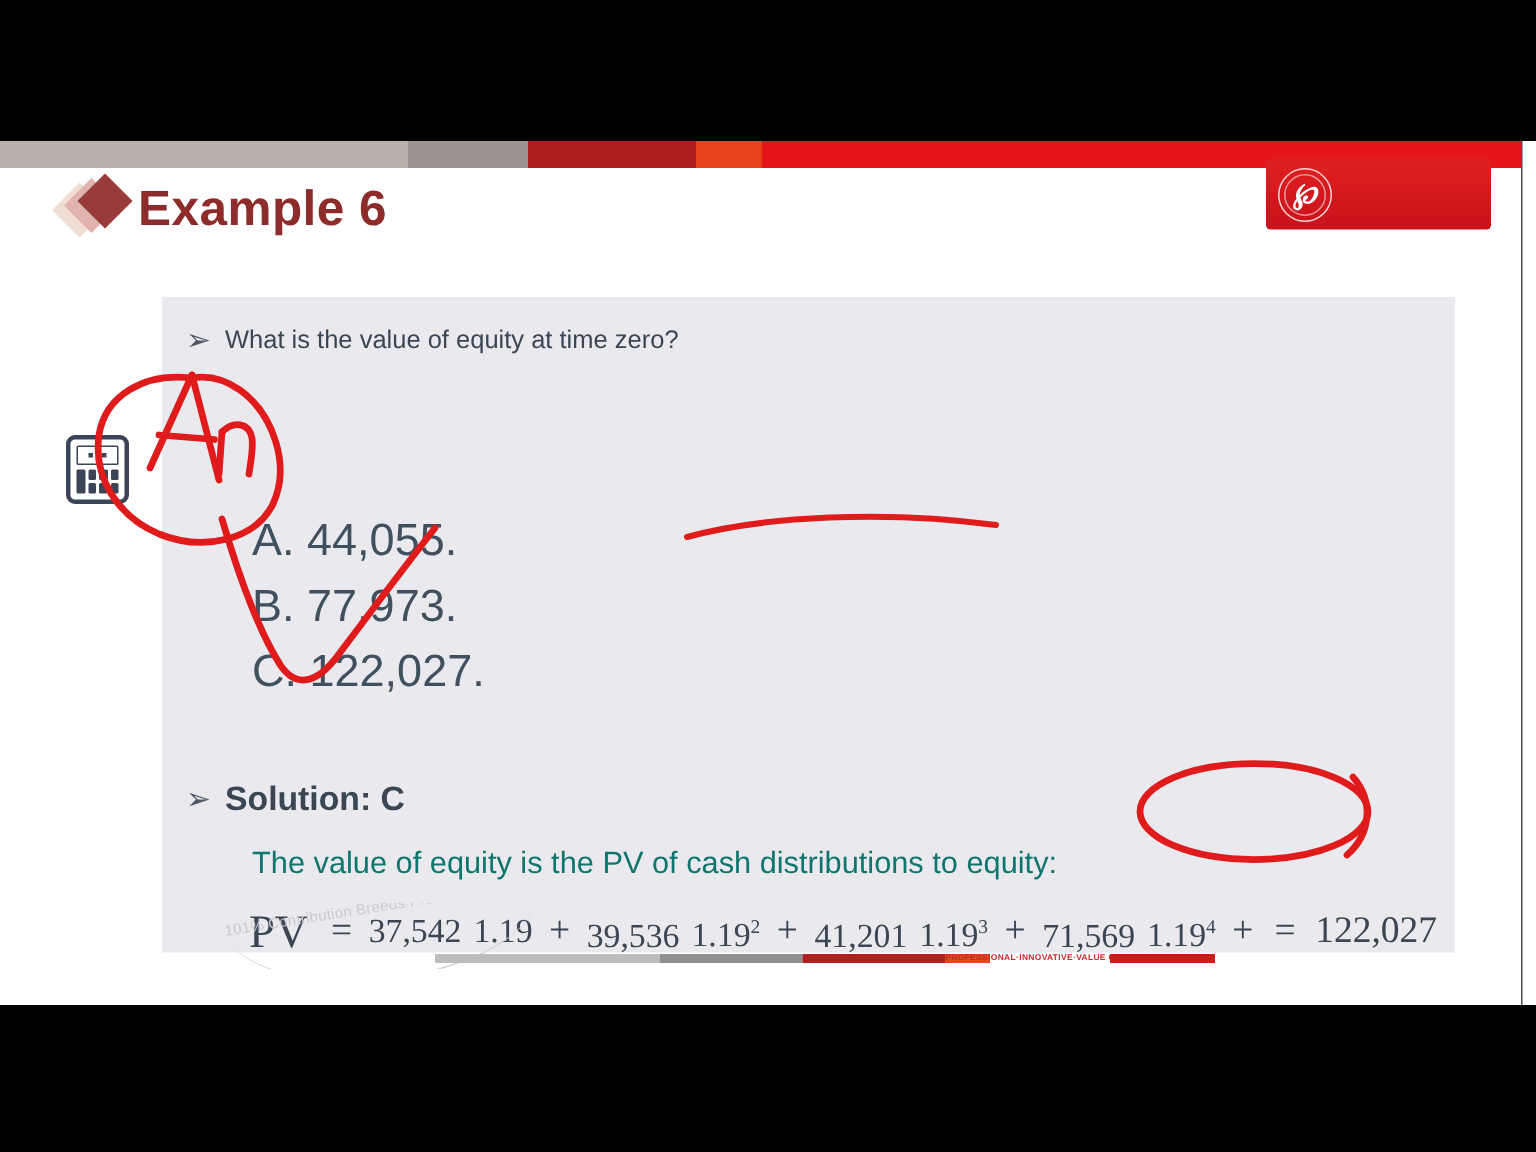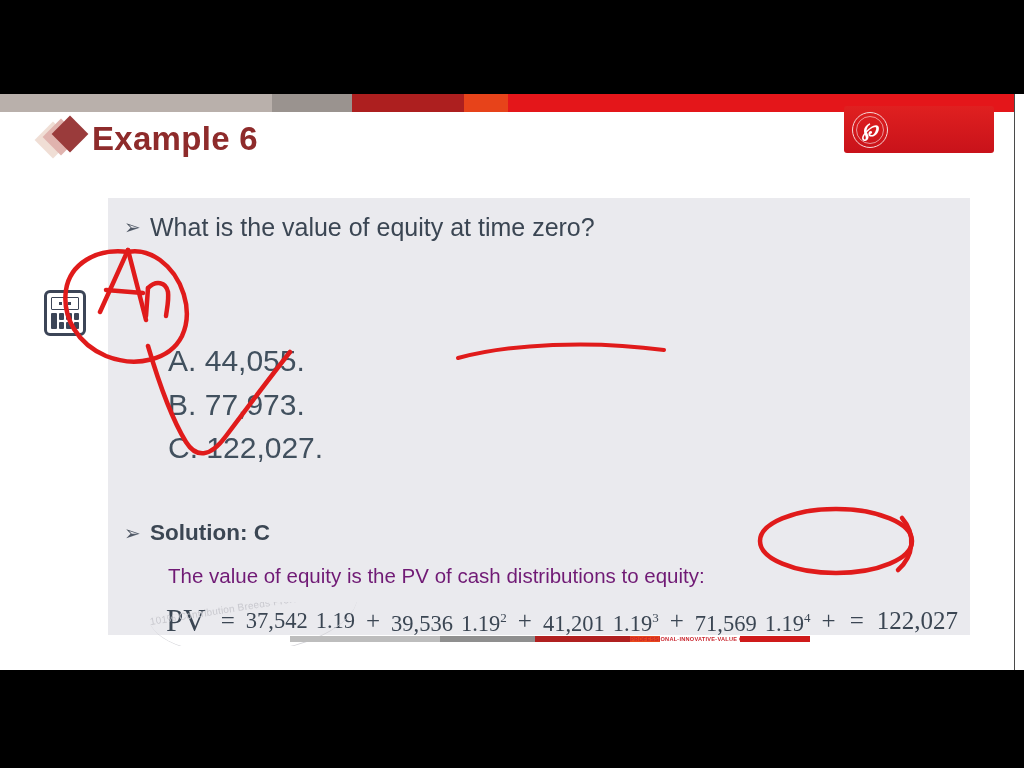--- a/index.html
+++ b/index.html
@@ -48,31 +48,31 @@
   .calc-key{background:#3c4557;border-radius:1px;}
   .calc-key.tall{grid-row:1 / span 2;}
 
   
   .panel{position:absolute;left:108px;top:104px;width:862px;height:437px;background:#eaeaee;}
 
   .q-row{position:absolute;left:16px;top:14px;display:flex;align-items:flex-start;}
   .bullet{font-size:20px;line-height:30px;color:#55606f;width:26px;flex:0 0 auto;
           background:linear-gradient(135deg,#1f2733 0%,#8d97a6 100%);
           -webkit-background-clip:text;background-clip:text;color:transparent;}
-  .q-text{font-size:25px;line-height:30px;color:#3b4653;}
+  .q-text{font-size:17px;line-height:30px;color:#3b4653;}
 
   .opt{position:absolute;font-size:30px;line-height:30px;color:#41505e;}
   .opt.a{left:60px;top:148px;}
   .opt.b{left:60px;top:192px;text-align:center;}
   .opt.c{left:60px;top:235px;}
 
   .sol-row{position:absolute;left:16px;top:320px;display:flex;align-items:flex-start;}
   .sol-text{font-size:22.5px;line-height:30px;color:#3b4653;font-weight:bold;}
 
-  .sol-desc{position:absolute;left:60px;top:364px;font-size:20.5px;line-height:28px;color:#701a75;}
+  .sol-desc{position:absolute;left:60px;top:364px;font-size:20.5px;line-height:28px;color:#0f766e;}
 
   
   .formula{position:absolute;left:58px;top:405px;display:flex;align-items:center;
            color:#3b4653;font-family:"Liberation Serif",serif;}
   .pv-lab{font-size:31px;padding-right:8px;}
   .eq{font-size:25px;padding:0 7px;}
   .plus{font-size:25px;padding:0 7px;}
   .frac{display:inline-flex;align-items:flex-end;}
   .num{font-size:22.5px;line-height:26px;padding:0 4px;}
   .bar{height:1.6px;background:#3b4653;width:100%;margin:2px 0;}

